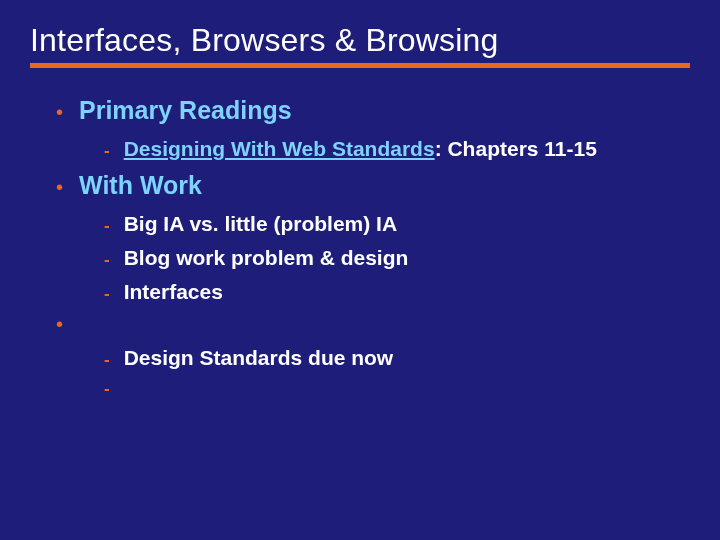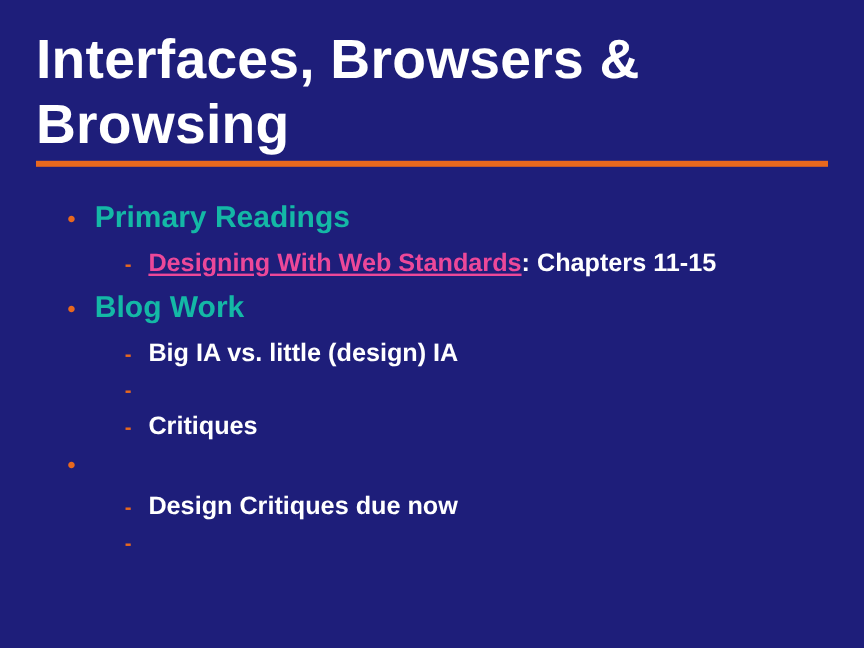--- a/index.html
+++ b/index.html
@@ -14,22 +14,22 @@
       font-family: Arial, Helvetica, sans-serif;
       overflow: hidden;
     }
     .slide {
       width: 100%;
       height: 100%;
       padding: 22px 30px 30px 30px;
     }
     .title {
       color: #ffffff;
-      font-size: 46px;
-      font-weight: bold;
+      font-size: 32px;
+      font-weight: normal;
       padding-bottom: 4px;
       border-bottom: 5px solid #e8681e;
       margin-bottom: 28px;
       letter-spacing: 0.2px;
     }
     .content {
       padding-left: 26px;
     }
     .l1 {
       display: flex;
@@ -37,21 +37,21 @@
       margin-bottom: 12px;
       margin-top: 8px;
     }
     .l1-bullet {
       color: #e8681e;
       font-size: 20px;
       margin-right: 16px;
       line-height: 1;
     }
     .l1-text {
-      color: #14b8a6;
+      color: #7dd3fc;
       font-size: 25px;
       font-weight: bold;
     }
     .l2 {
       display: flex;
       align-items: baseline;
       margin-left: 48px;
       margin-bottom: 10px;
     }
     .l2-bullet {
@@ -60,21 +60,21 @@
       font-weight: bold;
       margin-right: 14px;
       line-height: 1;
     }
     .l2-text {
       color: #ffffff;
       font-size: 21px;
       font-weight: bold;
     }
     .link {
-      color: #ec4899;
+      color: #7dd3fc;
       text-decoration: underline;
     }
   </style>
 </head>
 <body>
 
 <div class="slide">
   <div class="title">Interfaces, Browsers &amp; Browsing</div>
   <div class="content">
 
@@ -82,39 +82,40 @@
       <span class="l1-bullet">•</span>
       <span class="l1-text">Primary Readings</span>
     </div>
     <div class="l2">
       <span class="l2-bullet">-</span>
       <span class="l2-text"><span class="link">Designing With Web Standards</span><span>: Chapters 11-15</span></span>
     </div>
 
     <div class="l1">
       <span class="l1-bullet">•</span>
-      <span class="l1-text">Blog Work</span>
+      <span class="l1-text">With Work</span>
     </div>
     <div class="l2">
       <span class="l2-bullet">-</span>
-      <span class="l2-text">Big IA vs. little (design) IA</span>
+      <span class="l2-text">Big IA vs. little (problem) IA</span>
     </div>
     <div class="l2">
       <span class="l2-bullet">-</span>
+      <span class="l2-text">Blog work problem &amp; design</span>
     </div>
     <div class="l2">
       <span class="l2-bullet">-</span>
-      <span class="l2-text">Critiques</span>
+      <span class="l2-text">Interfaces</span>
     </div>
 
     <div class="l1">
       <span class="l1-bullet">•</span>
     </div>
     <div class="l2">
       <span class="l2-bullet">-</span>
-      <span class="l2-text">Design Critiques due now</span>
+      <span class="l2-text">Design Standards due now</span>
     </div>
     <div class="l2">
       <span class="l2-bullet">-</span>
     </div>
 
   </div>
 </div>
 
 </body></html>

